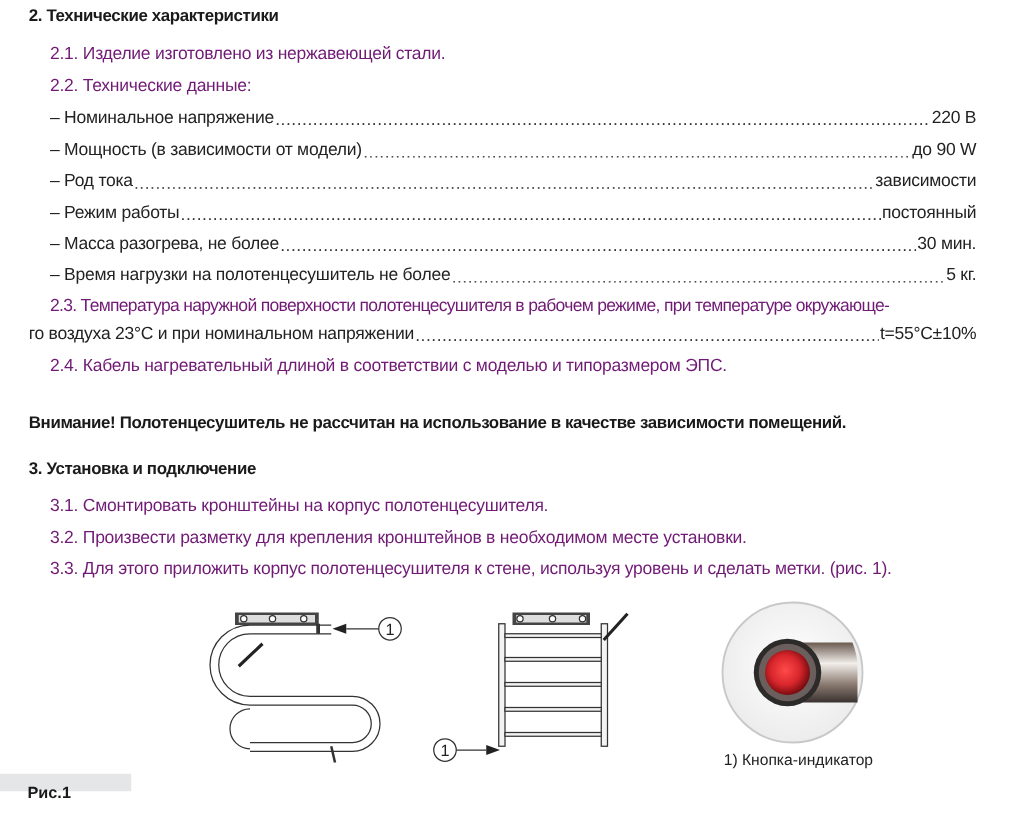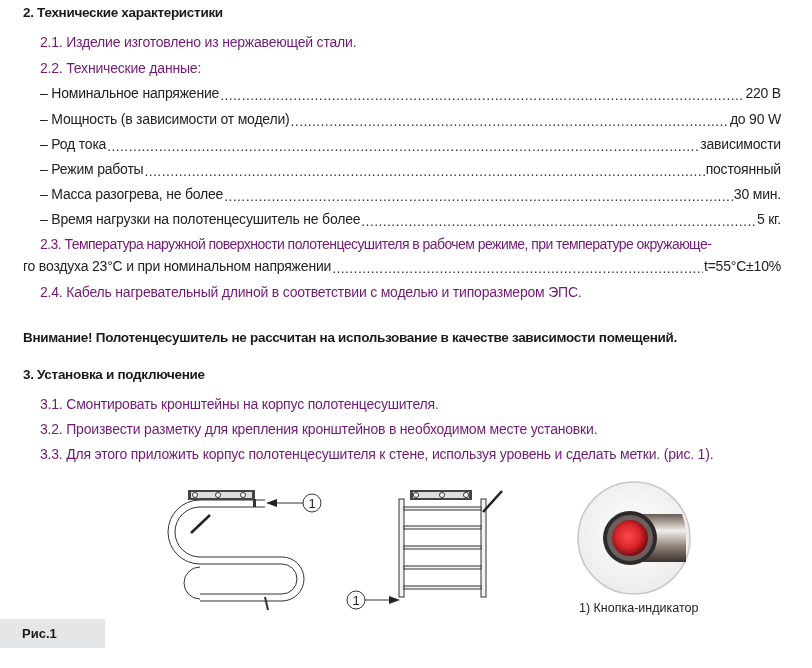--- a/index.html
+++ b/index.html
@@ -8,21 +8,21 @@
   .h { position:absolute; left:23px; font-weight:bold; font-size:13.5px; letter-spacing:-0.3px; color:#1a1a1a; }
   .p { position:absolute; left:40px; font-size:14px; letter-spacing:-0.2px; color:#701a75; white-space:nowrap; }
   .row { position:absolute; left:40px; width:741px; font-size:14px; letter-spacing:-0.2px; color:#222;
          display:flex; align-items:center; white-space:nowrap; }
   .row .lab { flex:0 0 auto; }
   .row .dots { flex:1 1 auto; overflow:hidden; height:1em; position:relative; margin:0 1px; }
   .row .dots::after { content:"........................................................................................................................................................................................................................................................................................................"; position:absolute; left:0; bottom:-3px; color:#333; letter-spacing:0.4px; }
   .row .val { flex:0 0 auto; }
   .fig { position:absolute; }
   .caption { position:absolute; left:559px; top:601px; font-size:12.5px; color:#222;margin-left:20px; }
-  .ris { position:absolute; left:0; top:619px; width:105px; height:29px; background:#e5e6e8; }
+  .ris { position:absolute; left:0; top:619px; width:105px; height:14px; background:#e5e6e8; }
   .ris span { position:absolute; left:22px; top:7px; font-weight:bold; font-size:13px; color:#1a1a1a; }
 </style>
 </head>
 <body>
 
 <div class="h" style="top:5px">2. Технические характеристики</div>
 <div class="p" style="top:34px">2.1. Изделие изготовлено из нержавеющей стали.</div>
 <div class="p" style="top:60px">2.2. Технические данные:</div>
 
 <div>

